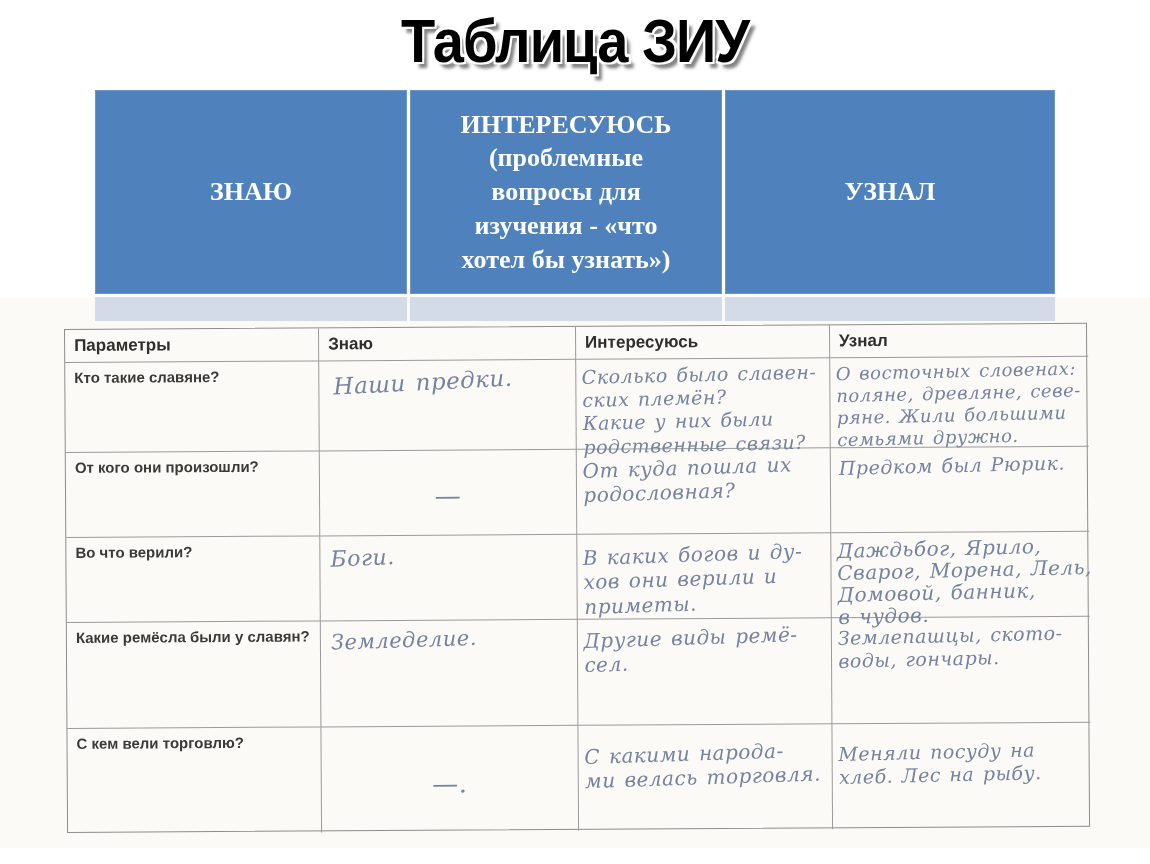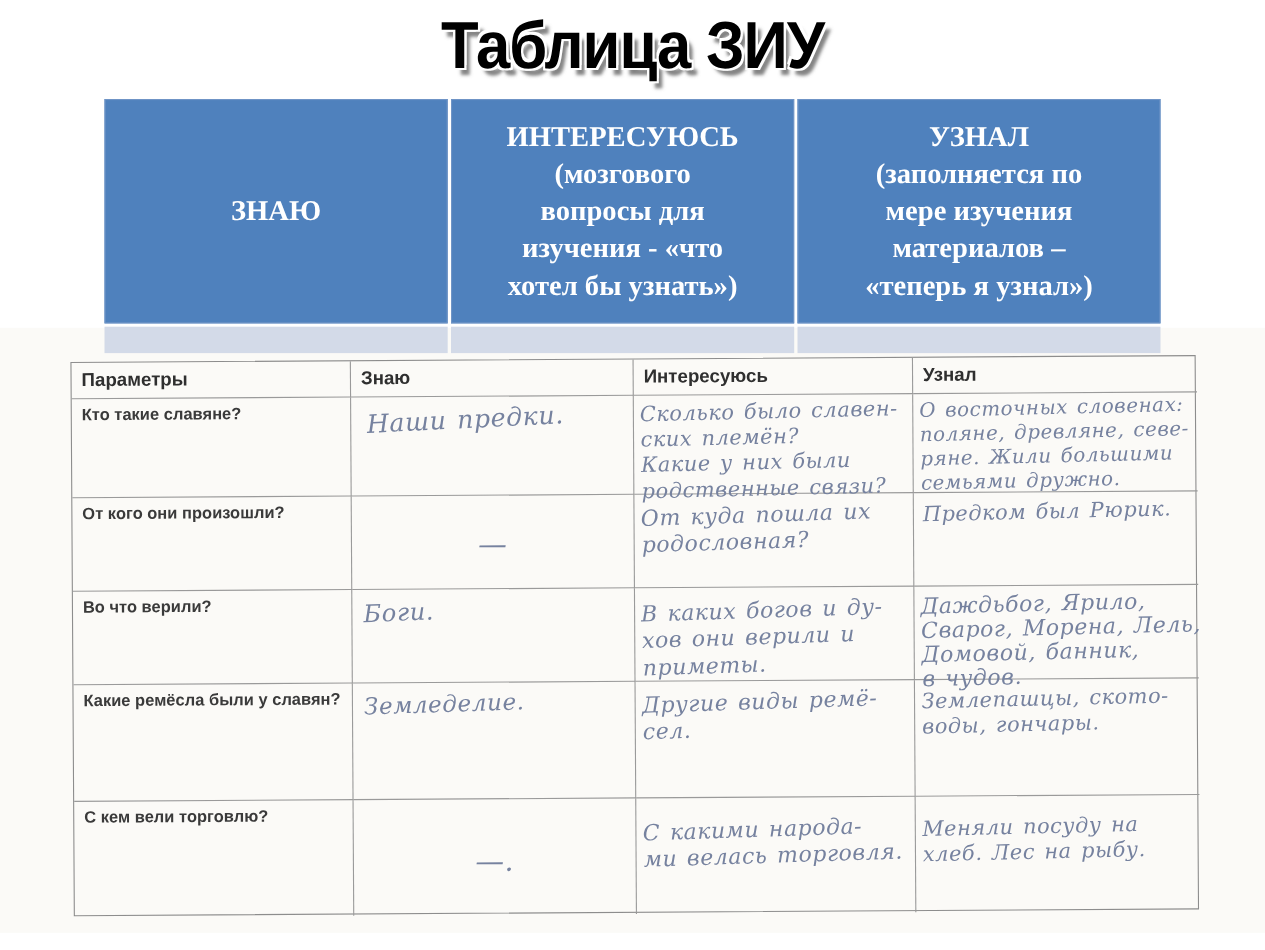--- a/index.html
+++ b/index.html
@@ -89,31 +89,27 @@
 
   <div class="slide-title">Таблица ЗИУ</div>
 
   <div class="ziu-table">
     <div class="ziu-row">
       <div class="ziu-cell w1">
         <span>ЗНАЮ</span>
       </div>
       <div class="ziu-cell w2">
         <span>ИНТЕРЕСУЮСЬ</span>
-        <span class="sub">(мозгового
+        <span class="sub">(проблемные
 вопросы для
 изучения - «что
 хотел бы узнать»)</span>
       </div>
       <div class="ziu-cell w3">
         <span>УЗНАЛ</span>
-        <span class="sub">(заполняется по
-мере изучения
-материалов –
-«теперь я узнал»)</span>
       </div>
     </div>
     <div class="ziu-light-row">
       <div class="ziu-light w1"></div>
       <div class="ziu-light w2"></div>
       <div class="ziu-light w3"></div>
     </div>
   </div>
 
   <div class="scan-paper"></div>

